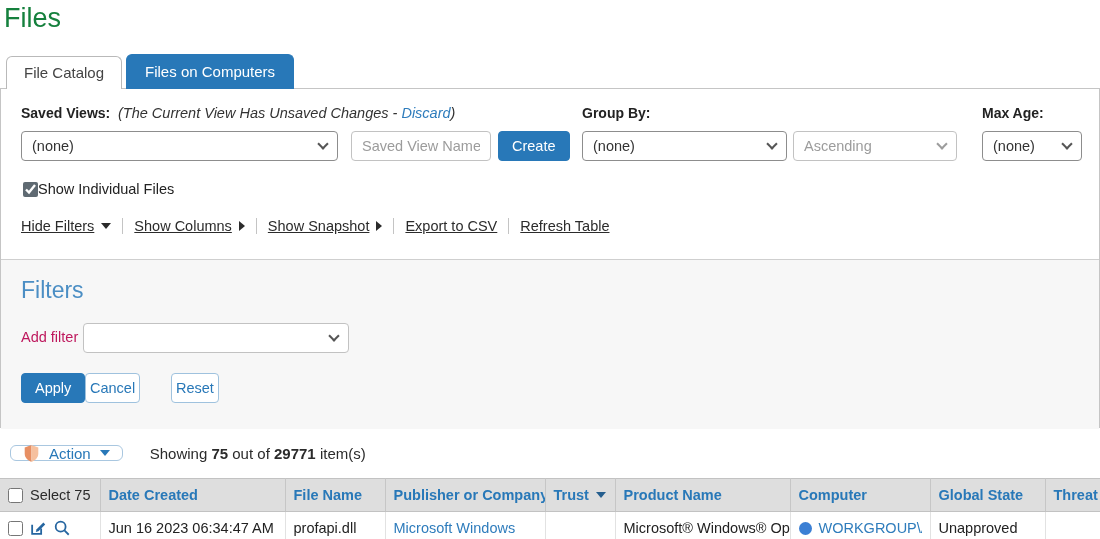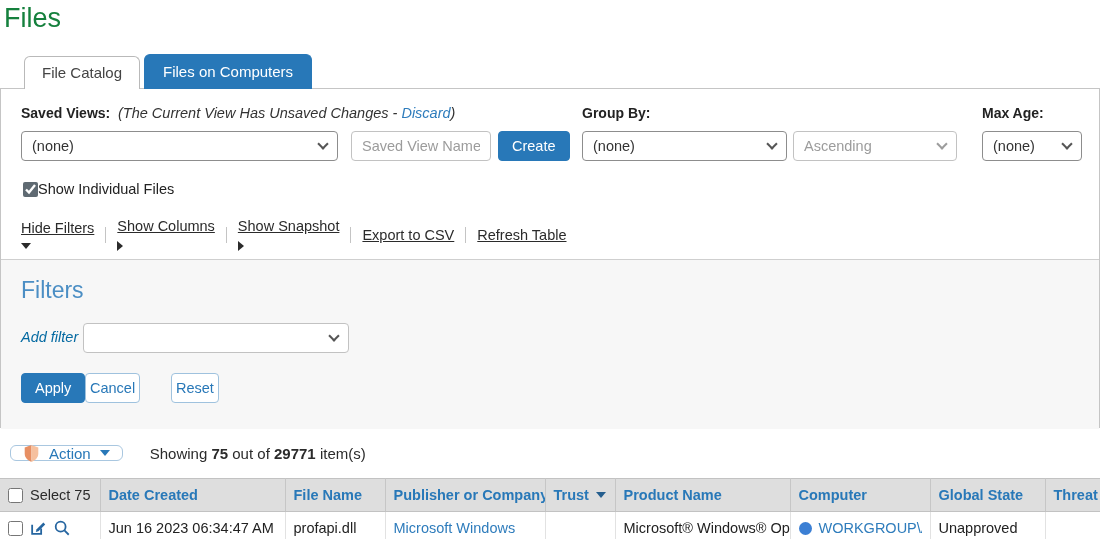--- a/index.html
+++ b/index.html
@@ -2,21 +2,21 @@
 <html><head>
 <meta charset="utf-8">
 <style>
   * { box-sizing: border-box; margin: 0; padding: 0; }
   html, body { width: 1100px; height: 539px; overflow: hidden; background: #fff;
     font-family: "Liberation Sans", sans-serif; color: #333; }
 
   .page-title { font-size: 27px; font-weight: 400; color: #15803d; margin: 3px 0 8px 4px; }
 
   
-  .tabbar { display: flex; align-items: flex-end; padding-left: 24px; margin-top: 21px; height: 33px; }
+  .tabbar { display: flex; align-items: flex-end; padding-left: 6px; margin-top: 21px; height: 33px; }
   .tab { position: relative; top: 1px; z-index: 2; padding: 7px 17px 8px; font-size: 15px;
     border: 1px solid #b9b9b9; border-bottom: none; border-radius: 6px 6px 0 0;
     background: #fff; color: #444; cursor: pointer; margin-right: 4px; }
   .tab.active { background: #2878b8; border-color: #2878b8; color: #fff; font-weight: 500;
     padding: 8px 18px 9px; }
 
   
   .panel { border: 1px solid #c5c5c5; background: #fff; height: 340px; position: relative; z-index: 1; }
   .toolbar { position: relative; height: 170px; background: #fff; }
   .lbl { position: absolute; font-size: 14px; font-weight: 700; color: #222; }
@@ -38,31 +38,31 @@
   .btn-primary { position: absolute; height: 30px; background: #2878b8; color: #fff; border: 1px solid #2878b8;
     border-radius: 4px; font-size: 14.5px; font-weight: 500; padding: 0 13px; cursor: pointer;
     font-family: "Liberation Sans", sans-serif; }
 
   .chk-row { position: absolute; left: 22px; top: 92px; display: flex; align-items: center; 
     font-size: 14.5px; color: #222; }
   input[type="checkbox"] { width: 15px; height: 15px; accent-color: #5f6a72; cursor: pointer; }
 
   .links-row { position: absolute; left: 20px; top: 129px; display: flex; align-items: center; }
   .tbl-link { font-size: 14.5px; font-weight: 500; color: #2b2b2b; text-decoration: underline;
-    cursor: pointer; display: inline-flex; align-items: flex-start; gap: 7px; flex-direction: column; }
+    cursor: pointer; display: inline-flex; align-items: center; gap: 7px; }
   .caret-down { width: 0; height: 0; border-left: 5px solid transparent; border-right: 5px solid transparent;
     border-top: 6px solid #2b2b2b; display: inline-block; }
   .caret-right { width: 0; height: 0; border-top: 5px solid transparent; border-bottom: 5px solid transparent;
     border-left: 6px solid #2b2b2b; display: inline-block; }
   .link-sep { width: 1px; height: 16px; background: #c4c4c4; margin: 0 11px; }
 
   
   .filters { position: relative; height: 170px; background: #f7f7f7; border-top: 1px solid #cfcfcf; }
   .filters-heading { position: absolute; left: 20px; top: 17px; font-size: 23px; font-weight: 400; color: #4b8ec4; }
-  .addfilter-lbl { position: absolute; left: 20px; top: 69px; font-size: 14.5px; color: #0369a1; font-style: italic; }
+  .addfilter-lbl { position: absolute; left: 20px; top: 69px; font-size: 14.5px; color: #be185d; }
   .filters .btn-primary { left: 20px; top: 113px; }
   .btn-outline { position: absolute; top: 113px; height: 30px; background: #fff; color: #2878b8;
     border: 1px solid #9fc2de; border-radius: 4px; font-size: 14.5px; padding: 0 4px; cursor: pointer;
     font-family: "Liberation Sans", sans-serif; }
 
   
   .action-row { height: 50px; display: flex; align-items: center; }
   .action-btn { margin-left: 10px; height: 16px; display: inline-flex; align-items: center; gap: 9px;
     background: #fff; border: 1px solid #a9c7e0; border-radius: 6px; padding: 0 12px; cursor: pointer; }
   .action-btn span.label { color: #2878b8; font-size: 15px; }

